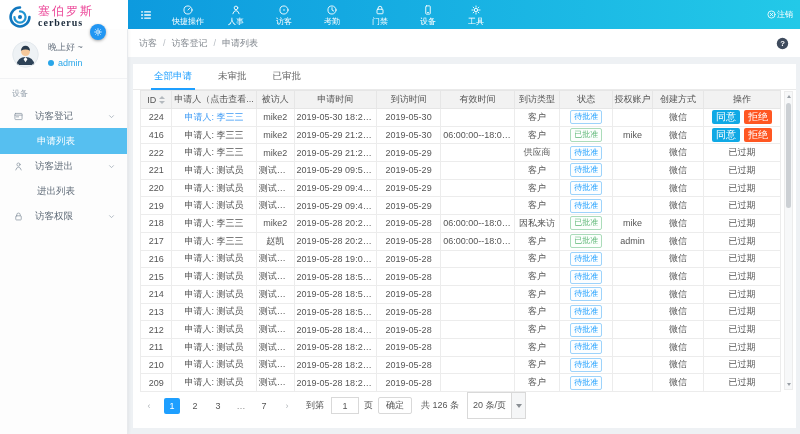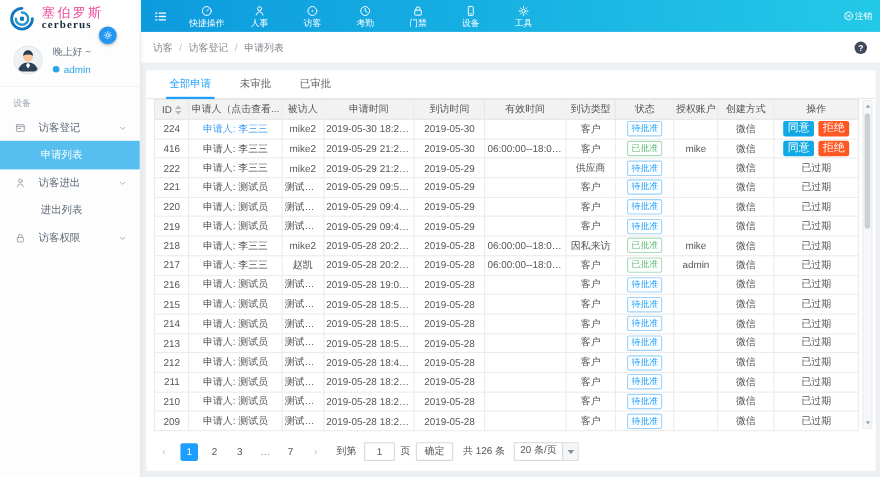--- a/index.html
+++ b/index.html
@@ -125,22 +125,22 @@
   .page-btn.dots { color: #888; cursor: default; }
   .page-btn.active { background: #1e9fff; color: #fff; border-radius: 2px;
     padding: 0 5px; cursor: default; }
   .jump-label { margin: 0 2px 0 4px; }
   .jump-input { width: 28px; height: 17px; border: 1px solid #d9d9d9; text-align: center;
     font-size: 9px; color: #555; margin: 0 5px; font-family: inherit; }
   .confirm-btn { border: 1px solid #d9d9d9; background: #fff; padding: 2px 7px;
     margin: 0 7px 0 5px; border-radius: 2px; font-size: 9px; color: #555; cursor: pointer;
     font-family: inherit; height: 17px; line-height: 11px; }
   .total { margin: 0 8px 0 2px; }
-  .size-select { display: flex; align-items: flex-start; border: 1px solid #d9d9d9;
-    height: 17px; cursor: pointer; }
+  .size-select { display: flex; align-items: center; border: 1px solid #d9d9d9;
+    height: 27px; cursor: pointer; }
   .size-select .txt { padding: 0 5px; }
   .size-select .arrow-box { width: 14px; height: 100%; border-left: 1px solid #d9d9d9;
     background: #f5f6f7; display: flex; align-items: center; justify-content: center; }
   .size-select .arrow-box i { display: block; width: 0; height: 0;
     border-left: 3px solid transparent; border-right: 3px solid transparent;
     border-top: 4px solid #8a8f94; }
 </style>
 </head>
 <body>
 

